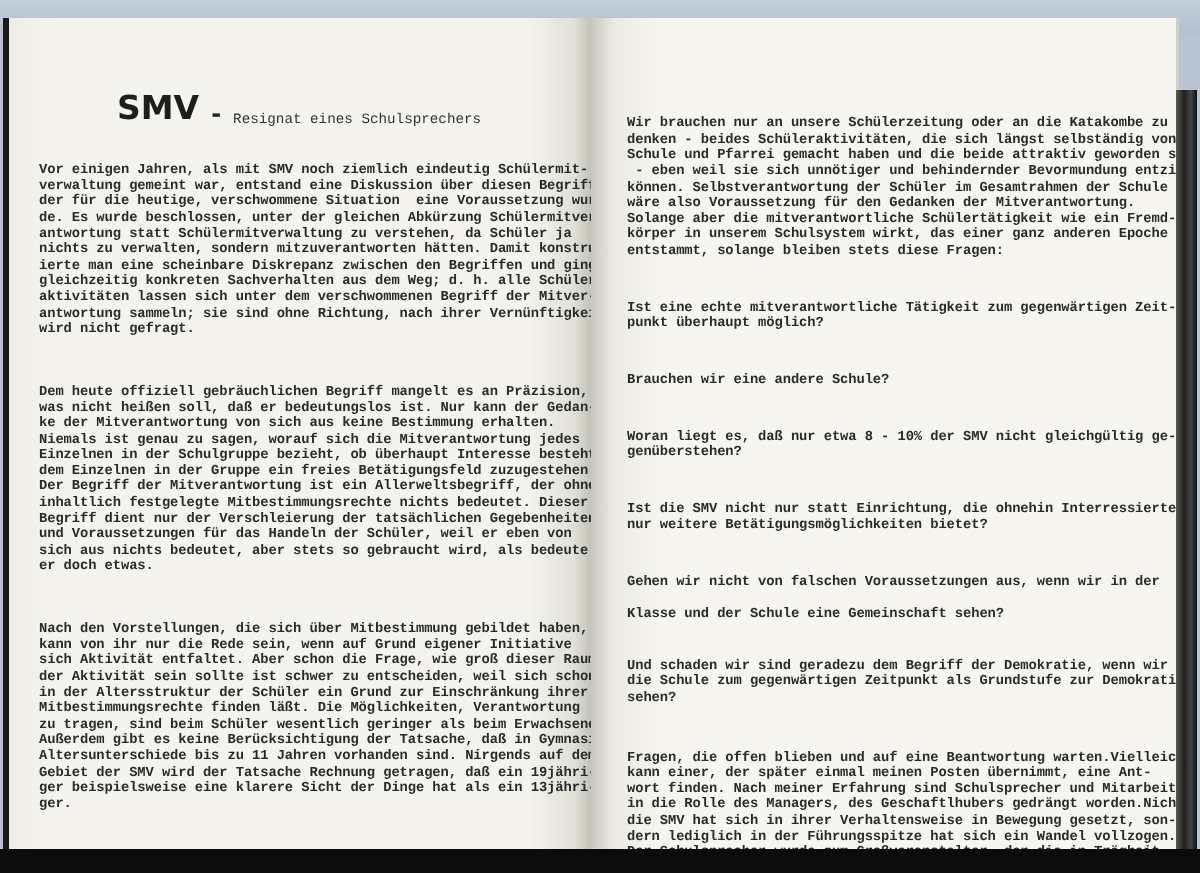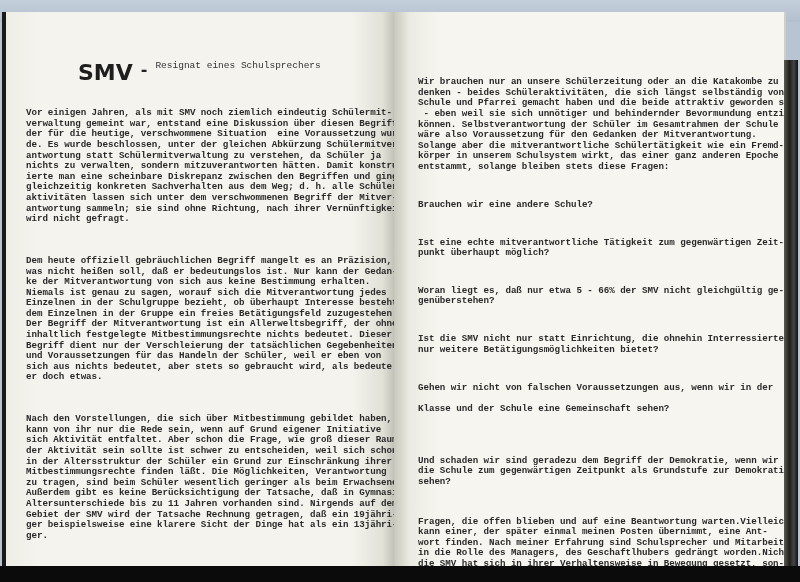--- a/index.html
+++ b/index.html
@@ -32,21 +32,21 @@
     position:absolute; right:-2px; top:60px; width:14px; height:520px; left:784px;
     background:linear-gradient(90deg,#5a5a52,#1f1f1b 40%,#444,#111);
   }
   .text-block {
     position:absolute; left:20px; right:14px;
     font-size:9.2px; line-height:10.6px; color:#2a2a2a; letter-spacing:-0.05px;
     white-space:pre; font-weight:bold;
   }
   .page-right .text-block { left:24px; right:8px; }
   .title-row {
-    position:absolute; left:72px; top:48px; display:flex; align-items:flex-start; gap:8px;
+    position:absolute; left:72px; top:48px; display:flex; align-items:flex-end; gap:8px;
   }
   .title-main {
     font-family:"DejaVu Sans", "Liberation Sans", sans-serif; font-weight:bold;
     font-size:22px; color:#1e1e1e; letter-spacing:0px;
   }
   .title-dash {
     font-family:"DejaVu Sans", sans-serif; font-weight:bold; font-size:16px; color:#222;
   }
   .title-sub {
     font-size:9.5px; color:#333; font-weight:normal;
@@ -109,28 +109,28 @@
   <div class="text-block" style="top:44px;">
     <p class="para" style="margin-bottom:6px;">Wir brauchen nur an unsere Schülerzeitung oder an die Katakombe zu
 denken - beides Schüleraktivitäten, die sich längst selbständig von
 Schule und Pfarrei gemacht haben und die beide attraktiv geworden sind,
  - eben weil sie sich unnötiger und behindernder Bevormundung entziehen
 können. Selbstverantwortung der Schüler im Gesamtrahmen der Schule
 wäre also Voraussetzung für den Gedanken der Mitverantwortung.
 Solange aber die mitverantwortliche Schülertätigkeit wie ein Fremd-
 körper in unserem Schulsystem wirkt, das einer ganz anderen Epoche
 entstammt, solange bleiben stets diese Fragen:</p>
-    <p class="para" style="margin-bottom:6px;">Brauchen wir eine andere Schule?</p>
     <p class="para" style="margin-bottom:6px;">Ist eine echte mitverantwortliche Tätigkeit zum gegenwärtigen Zeit-
 punkt überhaupt möglich?</p>
-    <p class="para" style="margin-bottom:6px;">Woran liegt es, daß nur etwa 5 - 66% der SMV nicht gleichgültig ge-
+    <p class="para" style="margin-bottom:6px;">Brauchen wir eine andere Schule?</p>
+    <p class="para" style="margin-bottom:6px;">Woran liegt es, daß nur etwa 8 - 10% der SMV nicht gleichgültig ge-
 genüberstehen?</p>
     <p class="para" style="margin-bottom:6px;">Ist die SMV nicht nur statt Einrichtung, die ohnehin Interressierten
 nur weitere Betätigungsmöglichkeiten bietet?</p>
-    <p class="para" style="margin-bottom:20px;">Gehen wir nicht von falschen Voraussetzungen aus, wenn wir in der
+    <p class="para" style="margin-bottom:3px;">Gehen wir nicht von falschen Voraussetzungen aus, wenn wir in der
 
 Klasse und der Schule eine Gemeinschaft sehen?</p>
     <p class="para" style="margin-bottom:8px;">Und schaden wir sind geradezu dem Begriff der Demokratie, wenn wir
 die Schule zum gegenwärtigen Zeitpunkt als Grundstufe zur Demokratie
 sehen?</p>
     <p class="para" style="margin-bottom:14px;">Fragen, die offen blieben und auf eine Beantwortung warten.Vielleicht
 kann einer, der später einmal meinen Posten übernimmt, eine Ant-
 wort finden. Nach meiner Erfahrung sind Schulsprecher und Mitarbeiter
 in die Rolle des Managers, des Geschaftlhubers gedrängt worden.Nicht
 die SMV hat sich in ihrer Verhaltensweise in Bewegung gesetzt, son-

